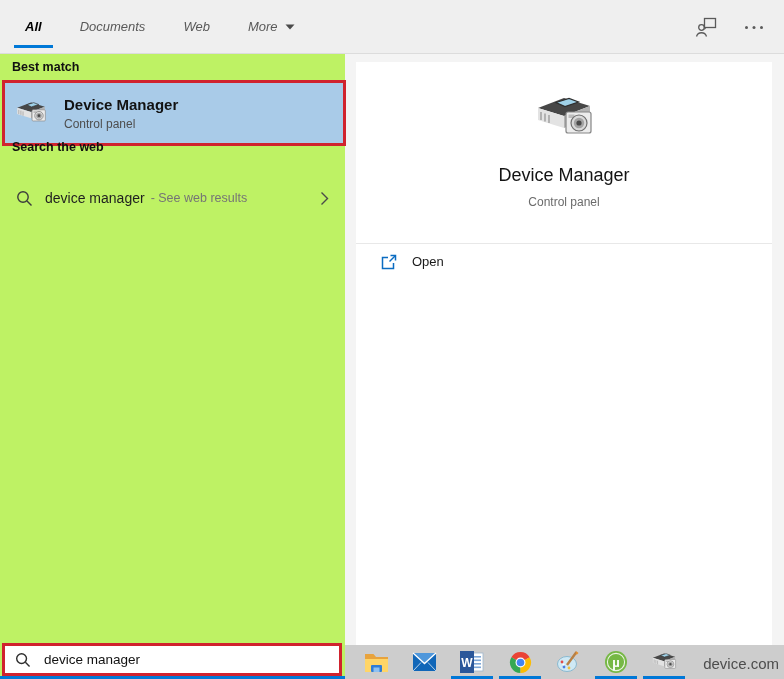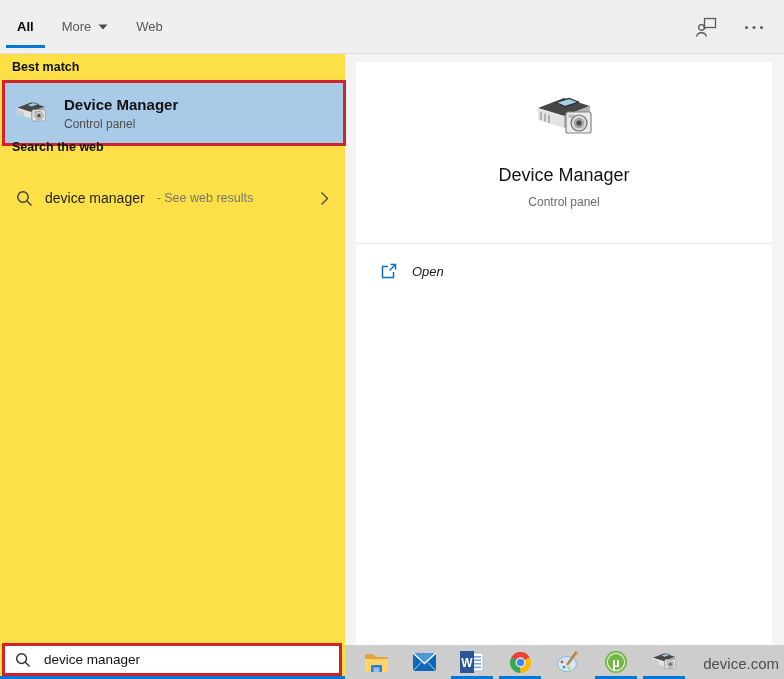--- a/index.html
+++ b/index.html
@@ -6,56 +6,56 @@
   html,body { width:784px; height:679px; }
   body {
     position:relative; overflow:hidden;
     background:#f4f4f4;
     font-family:"Liberation Sans","DejaVu Sans",sans-serif;
     color:#1a1a1a;
   }
   
   .topbar{ position:absolute; left:0; top:0; width:784px; height:54px;
     background:#efefef; border-bottom:1px solid #dcdcdc; display:flex; align-items:stretch; }
-  .tabs{ display:flex; padding-left:4px; gap:2px; }
+  .tabs{ display:flex; padding-left:12px; gap:12px;font-style:italic; }
   .tab{ position:relative; display:flex; align-items:center; padding:0 13px;
     font-size:13px; color:#595959; cursor:default; }
   .tab.active{ color:#000; font-weight:700; }
   .tab.active::after{ content:''; position:absolute; left:2px; right:2px; bottom:5px;
     height:3px; background:#0078d7; }
   .tab .caret{ margin-left:7px; display:inline-flex; }
   .topbar-icons{ position:absolute; right:20px; top:0; height:54px;
     display:flex; align-items:center; gap:26px; }
   
-  .left-panel{ position:absolute; left:0; top:54px; width:345px; height:622px; background:#fde047; }
+  .left-panel{ position:absolute; left:0; top:54px; width:345px; height:622px; background:#bef264; }
   .section-header{ position:absolute; left:12px; font-size:12.5px; font-weight:700; color:#111; }
   #best-match-header{ top:6px; }
   #search-web-header{ top:86px; }
   .best-match-row{ position:absolute; left:2px; top:26px; width:344px; height:66px;
     background:#a9cbe8; border:3px solid #d0232e; display:flex; align-items:center; }
   .bm-icon{ margin-left:9px; flex:0 0 auto; display:flex; }
   .bm-text{ margin-left:16px; }
   .bm-title{ font-size:15px; font-weight:600; color:#121212; }
   .bm-sub{ font-size:12px; color:#4e4e4e; margin-top:4px; }
   .web-row{ position:absolute; left:0; top:129px; width:345px; height:30px;
     display:flex; align-items:center; }
   .web-row .mag{ margin-left:16px; display:flex; }
   .web-query{ margin-left:12px; font-size:14px; color:#1f1f1f; }
-  .web-suffix{ margin-left:12px; font-size:12.5px; color:#757575; }
+  .web-suffix{ margin-left:6px; font-size:12.5px; color:#757575; }
   .web-chevron{ position:absolute; right:16px; top:8px; display:flex; }
   
   .preview-card{ position:absolute; left:356px; top:62px; width:416px; height:583px; background:#ffffff; }
   .pc-icon{ position:absolute; left:0; right:0; top:28px; display:flex; justify-content:center; }
   .pc-title{ position:absolute; left:0; right:0; top:103px; text-align:center;
     font-size:18px; font-weight:400; color:#141414; }
   .pc-sub{ position:absolute; left:0; right:0; top:133px; text-align:center;
     font-size:12px; color:#6b6b6b; }
   .pc-divider{ position:absolute; left:0; right:0; top:181px; height:1px; background:#e8e8e8; }
   .action-row{ position:absolute; left:0; right:0; top:192px; height:34px;
-    display:flex; align-items:center; padding-left:24px;font-style:italic; }
+    display:flex; padding-left:24px; }
   .action-label{ margin-left:15px; font-size:13px; color:#1a1a1a; }
   
   .search-box{ position:absolute; left:2px; top:643px; width:340px; height:33px;
     background:#ffffff; border:3px solid #d0232e; display:flex; align-items:center; z-index:3; }
   .search-box .mag{ margin-left:10px; display:flex; }
   .search-value{ margin-left:13px; font-size:13.5px; color:#111; }
   .search-accent{ position:absolute; left:0; top:676px; width:345px; height:3px;
     background:#0078d7; z-index:2; }
   
   .taskbar{ position:absolute; left:345px; top:645px; width:439px; height:34px; background:#cdcdcd; }
@@ -86,29 +86,32 @@
     </g>
   </defs>
 </svg>
 
 <div class="topbar">
   <div class="tabs">
     <div class="tab active">
       <span>All</span>
     </div>
     <div class="tab">
+      <span>Documents</span>
+    </div>
+    <div class="tab">
+      <span>Web</span>
+    </div>
+    <div class="tab">
       <span>More</span>
       <span class="caret">
         <svg width="10" height="6" viewBox="0 0 10 6">
             <path d="M0.5,0.5 h9 L5,5.5 Z" fill="#4a4a4a"></path>
           </svg>
       </span>
-    </div>
-    <div class="tab">
-      <span>Web</span>
     </div>
   </div>
   <div class="topbar-icons">
     <span style="display:flex">
       <svg width="23" height="23" viewBox="0 0 23 23" fill="none" stroke="#5a5a5a" stroke-width="1.3">
         <rect x="9.5" y="2.5" width="11" height="9"></rect>
         <path d="M11.5 11.5 L9.5 14 L9.5 11.5" fill="#5a5a5a" stroke="none"></path>
         <circle cx="6.5" cy="11.5" r="2.8"></circle>
         <path d="M1.5 20.5 a5.2 5.2 0 0 1 10 0"></path>
       </svg>

